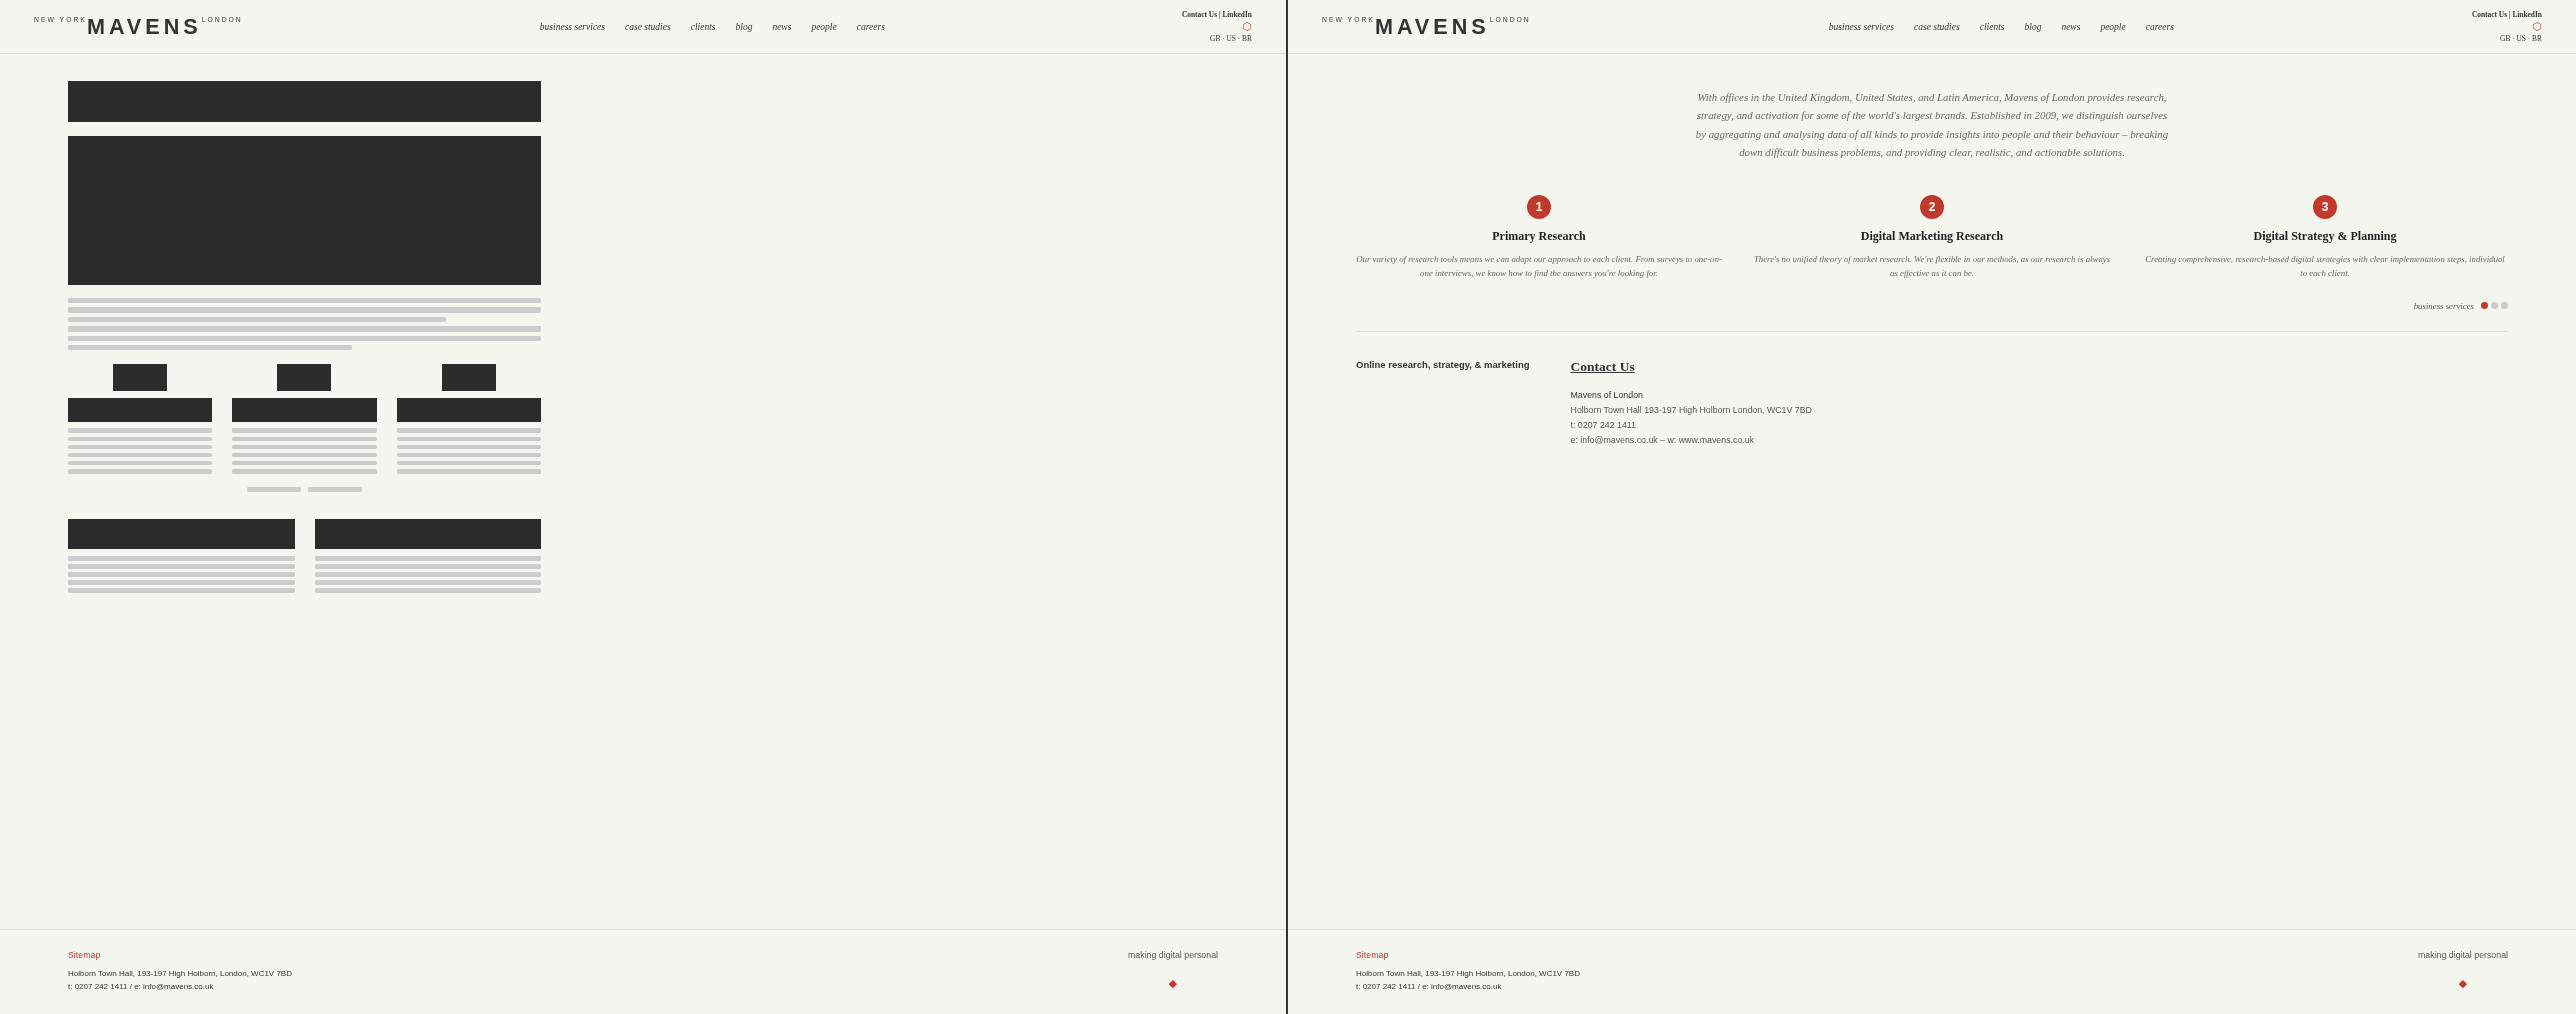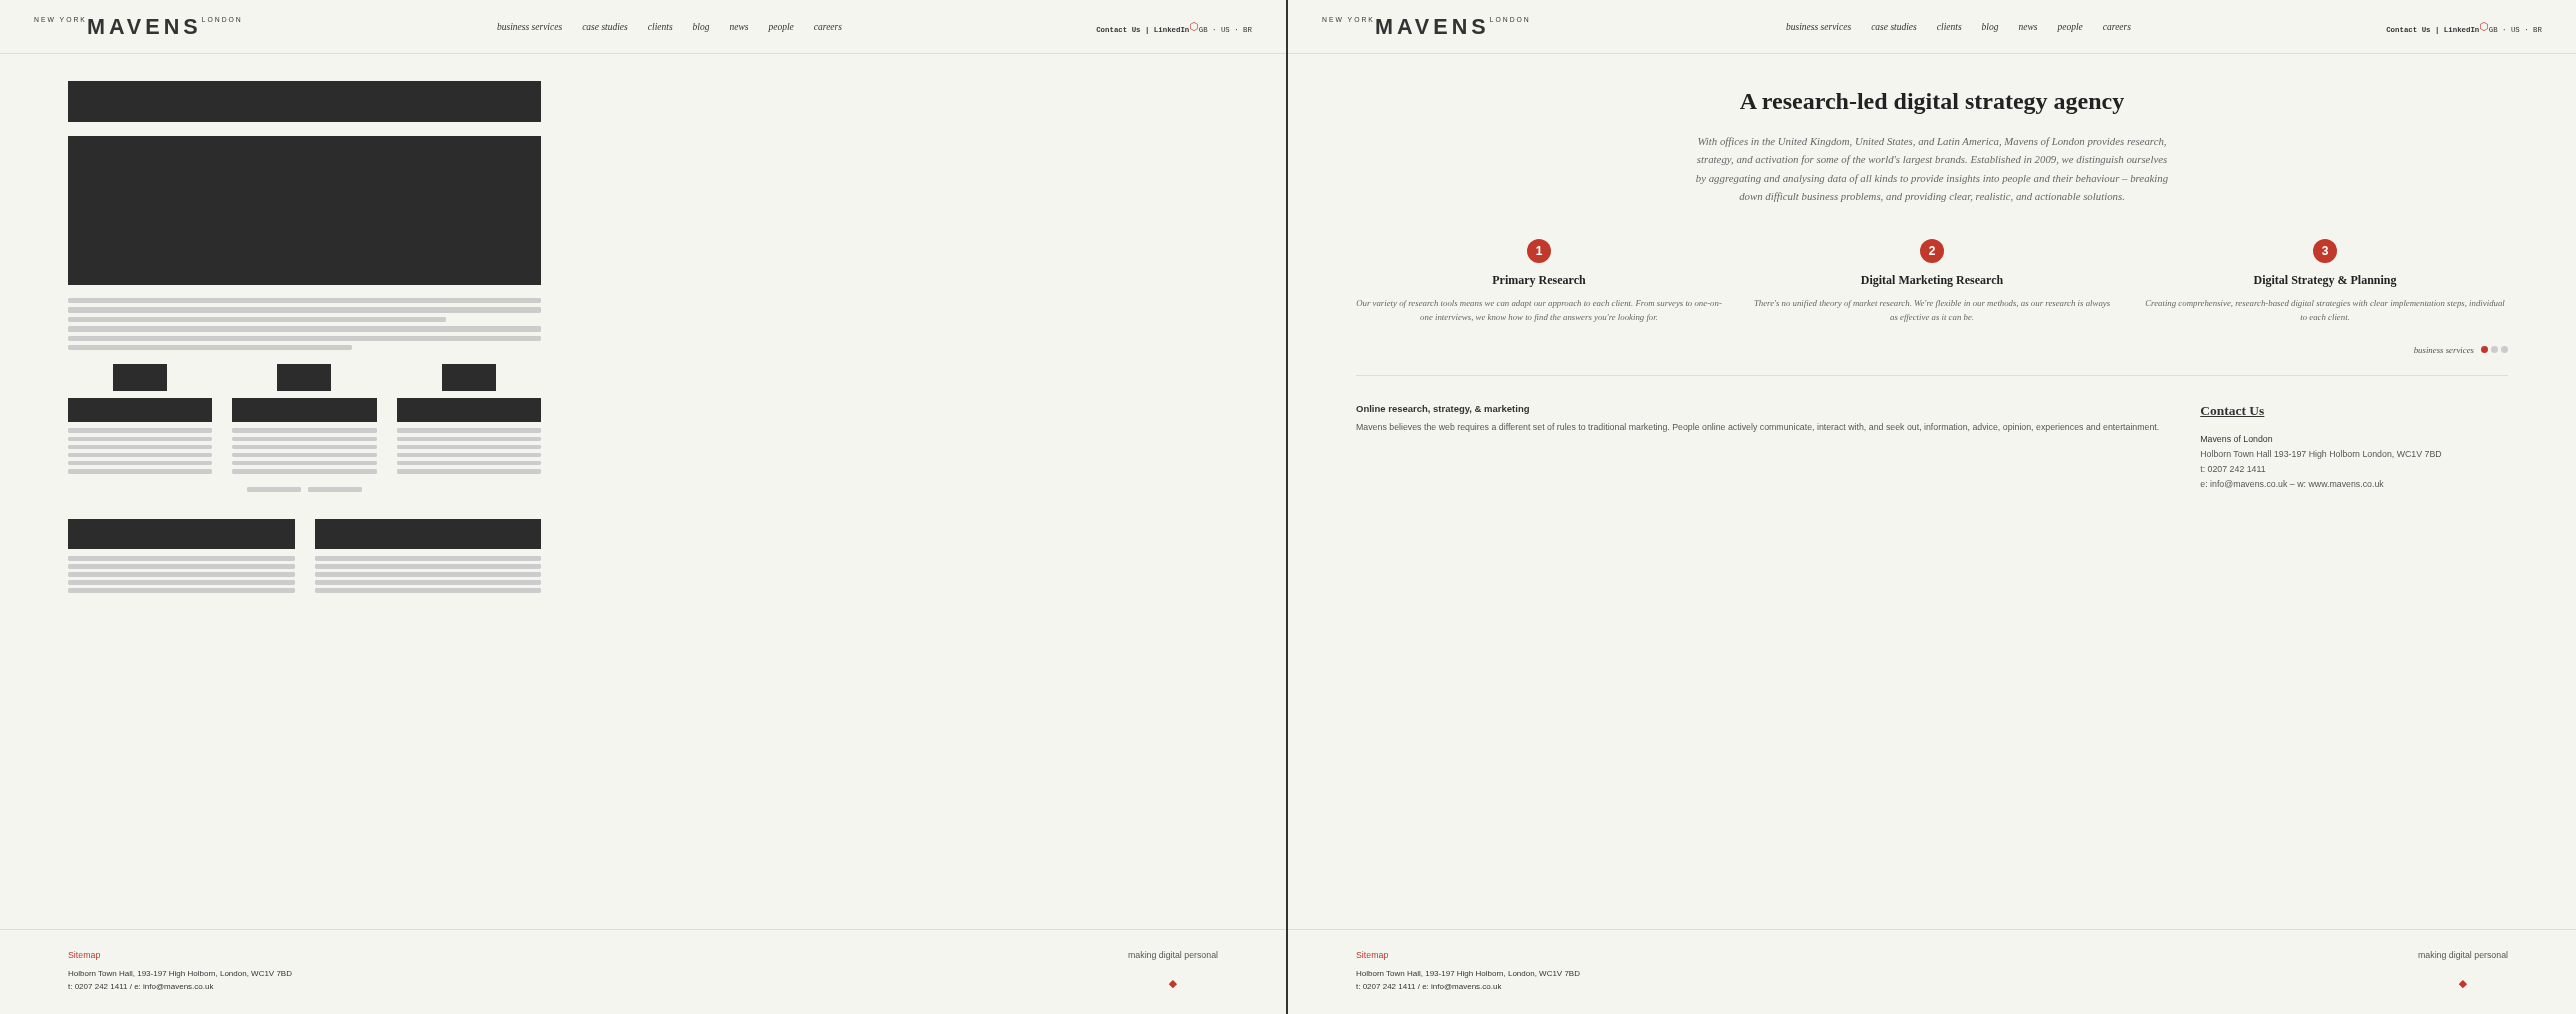--- a/index.html
+++ b/index.html
@@ -69,23 +69,23 @@
     .nav a {
       font-size: 9.5px;
       color: #333;
       text-decoration: none;
       font-family: Georgia, serif;
       font-style: italic;
     }
 
     .header-right {
       display: flex;
-      flex-direction: row;
+      flex-direction: column;
       align-items: flex-end;
-      font-family: Liberation Mono, monospace;
+      font-family: Liberation Serif, serif;
       font-size: 7.4px;
     }
 
     .contact-linkedin {
       color: #555;
     }
 
     .contact-linkedin span {
       font-weight: bold;
       color: #333;
@@ -544,21 +544,20 @@
         <span>Contact Us</span>
         <span> | </span>
         <span style="font-weight:bold;">LinkedIn</span>
       </div>
       <div class="globe-icon">⬡</div>
       <div class="locale-links">GB · US · BR</div>
     </div>
   </header>
 
   <div class="content-right">
-    <h1 class="right-hero-title">A research-led digital strategy agency</h1>
     <p class="right-hero-subtitle">With offices in the United Kingdom, United States, and Latin America, Mavens of London provides research, strategy, and activation for some of the world's largest brands. Established in 2009, we distinguish ourselves by aggregating and analysing data of all kinds to provide insights into people and their behaviour – breaking down difficult business problems, and providing clear, realistic, and actionable solutions.</p>
 
     <div class="services-three-col">
       <div class="service-col">
         <div class="service-number-badge">
           <span>1</span>
         </div>
         <div class="service-title">Primary Research</div>
         <div class="service-desc">Our variety of research tools means we can adapt our approach to each client. From surveys to one-on-one interviews, we know how to find the answers you're looking for.</div>
       </div>
@@ -583,21 +582,20 @@
       <div class="dots">
         <div class="dot active"></div>
         <div class="dot"></div>
         <div class="dot"></div>
       </div>
     </div>
 
     <div class="bottom-two-col">
       <div class="bottom-col">
         <div class="bottom-col-subtitle">Online research, strategy, &amp; marketing</div>
-        <div class="bottom-col-text">Mavens believes the web requires a different set of rules to traditional marketing. People online actively communicate, interact with, and seek out, information, advice, opinion, experiences and entertainment.</div>
       </div>
       <div class="bottom-col">
         <div class="bottom-col-title">
           <span class="bottom-col-title-underline">Contact Us</span>
         </div>
         <div class="contact-block">
           <strong>Mavens of London</strong><br>
           <span>Holborn Town Hall 193-197 High Holborn London, WC1V 7BD</span><br>
           <span>t: 0207 242 1411</span><br>
           <span>e: info@mavens.co.uk</span> –

